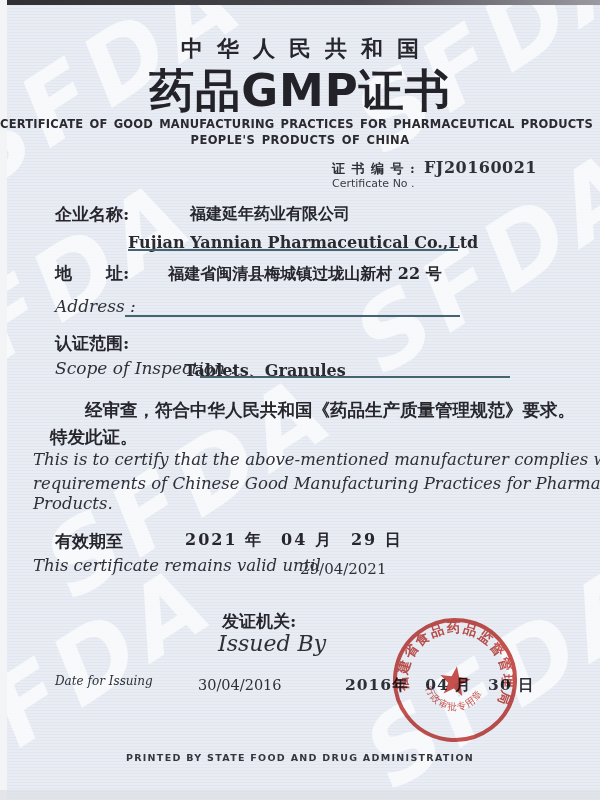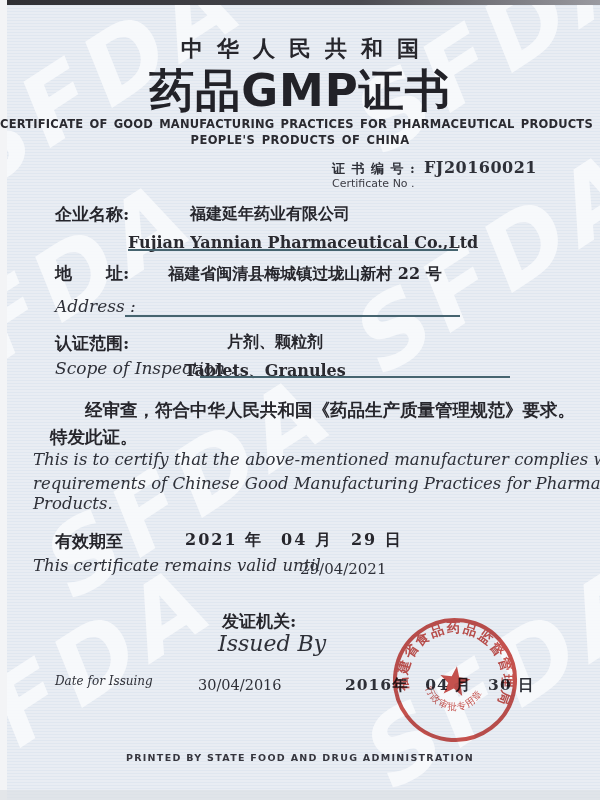--- a/index.html
+++ b/index.html
@@ -73,21 +73,20 @@
   <div class="abs ctr val-zh" style="left:150px;top:204px;width:240px">福建延年药业有限公司</div>
   <div class="abs ctr val-en" style="left:128px;top:233px;width:330px">Fujian Yannian Pharmaceutical Co.,Ltd</div>
   <div class="uline" style="left:128px;top:233px;width:330px;height:16px"></div>
 
   <div class="abs lbl-zh" style="left:55px;top:262px">地　　址:</div>
   <div class="abs ctr val-zh" style="left:140px;top:264px;width:330px">福建省闽清县梅城镇过垅山新村 22 号</div>
   <div class="abs lbl-en" style="left:55px;top:296px">Address :</div>
   <div class="uline" style="left:125px;top:300px;width:335px;height:15px"></div>
 
   <div class="abs lbl-zh" style="left:55px;top:332px">认证范围:</div>
-  <div class="abs ctr val-zh" style="left:175px;top:332px;width:200px">片剂、颗粒剂</div>
   <div class="abs lbl-en" style="left:55px;top:358px">Scope of Inspection :</div>
   <div class="abs ctr val-en" style="left:120px;top:361px;width:290px">Tablets、Granules</div>
   <div class="uline" style="left:200px;top:361px;width:310px;height:15px"></div>
 
   <div class="abs stmt-zh" style="left:85px;top:398px">经审查，符合中华人民共和国《药品生产质量管理规范》要求。</div>
   <div class="abs stmt-zh" style="left:50px;top:425px">特发此证。</div>
   <div class="abs stmt-en" style="left:33px;top:450px">This is to certify that the above-mentioned manufacturer complies with the</div>
   <div class="abs stmt-en" style="left:33px;top:474px">requirements of Chinese Good Manufacturing Practices for Pharmaceutical</div>
   <div class="abs stmt-en" style="left:33px;top:494px">Products.</div>
 

